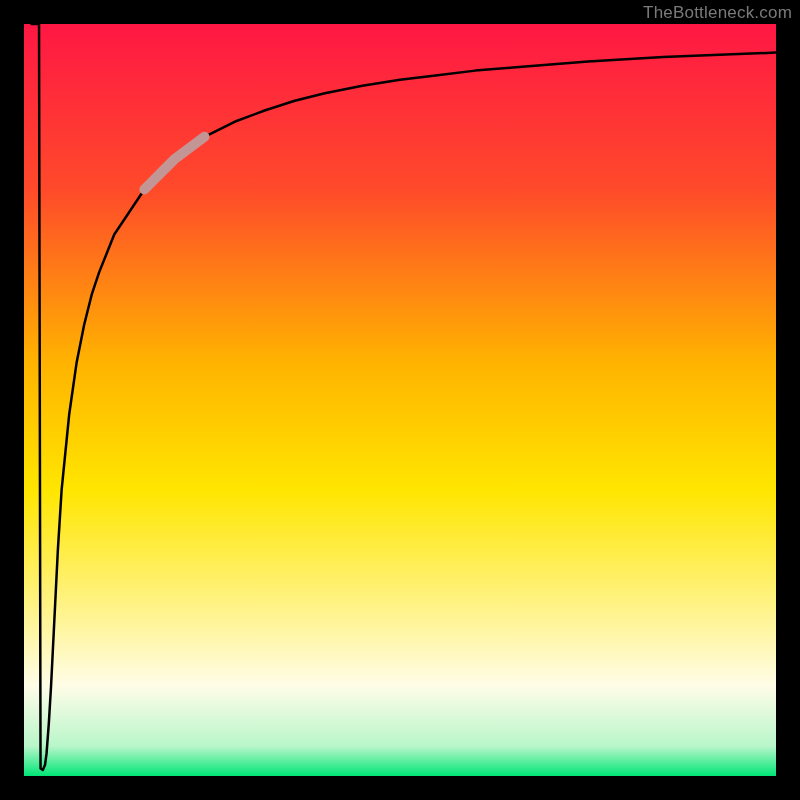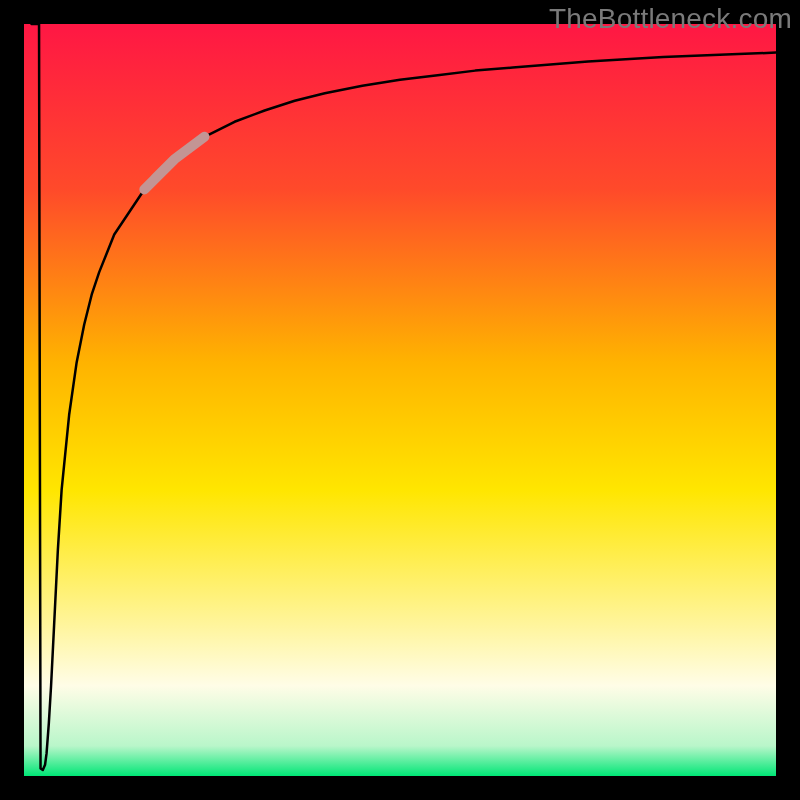--- a/index.html
+++ b/index.html
@@ -15,21 +15,21 @@
     position: relative;
     width: 800px;
     height: 800px;
     background: #000;
   }
   .watermark {
     position: absolute;
     top: 3px;
     right: 8px;
     color: #7a7a7a;
-    font-size: 28px;
+    font-size: 17px;
     font-weight: 400;
     letter-spacing: 0.2px;
     z-index: 10;
   }
   .plot-frame {
     position: absolute;
     left: 24px;
     top: 24px;
     width: 752px;
     height: 752px;

